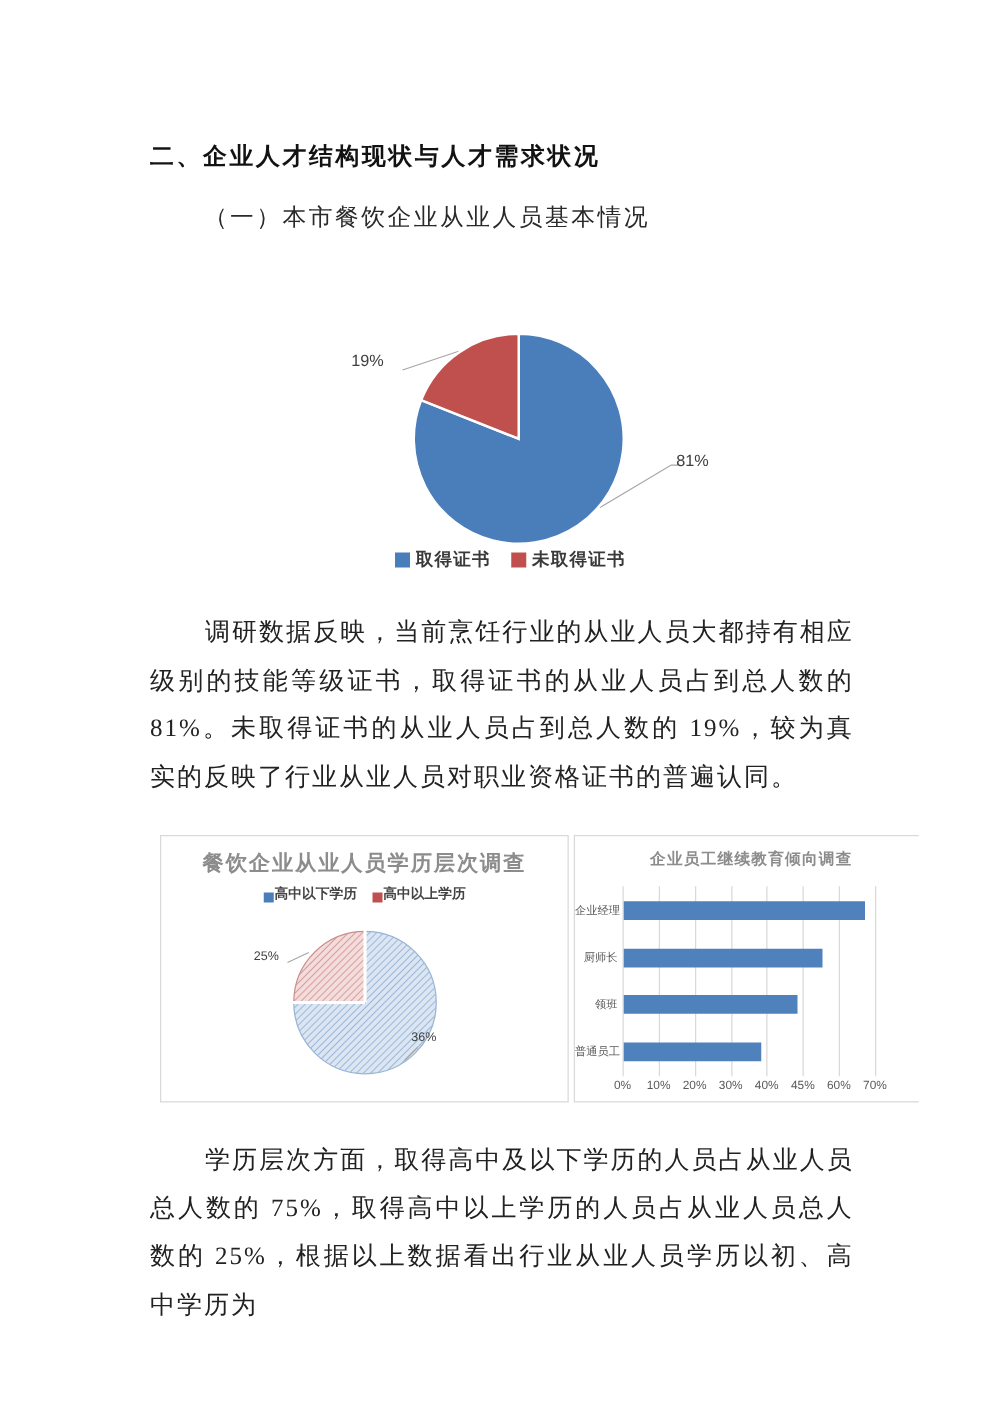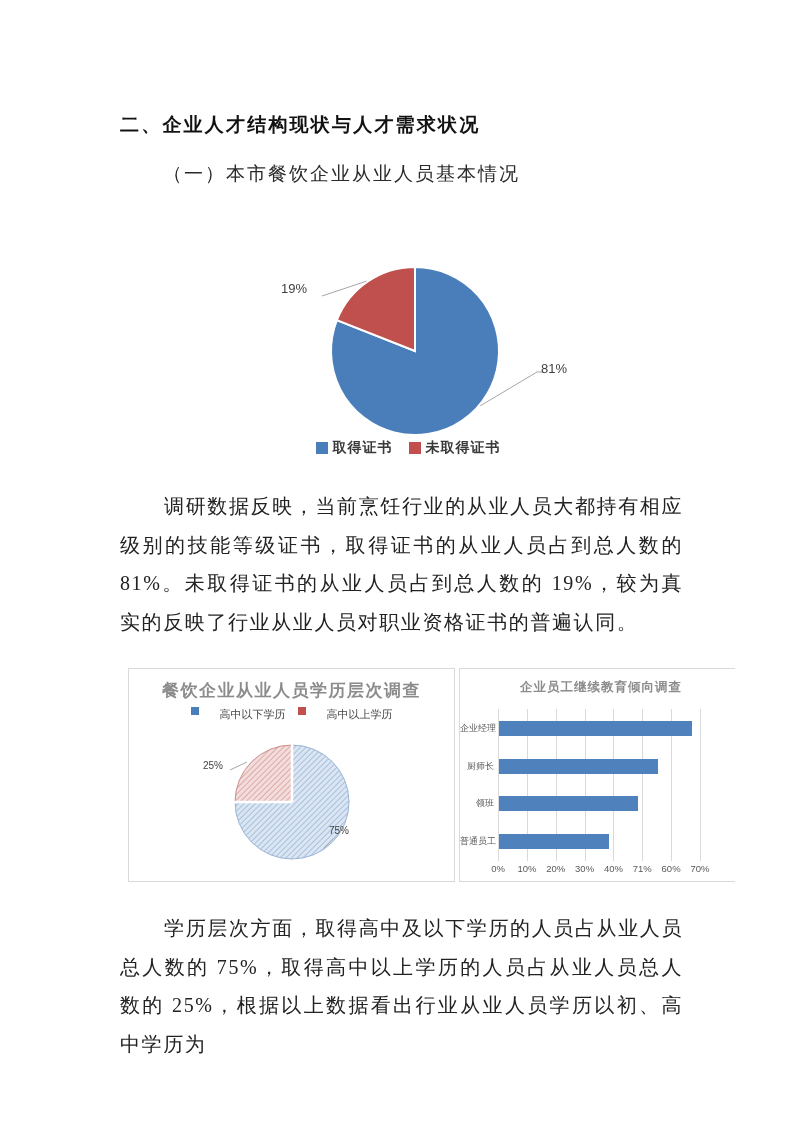--- a/index.html
+++ b/index.html
@@ -31,21 +31,21 @@
   .legend-item .sq{width:12px;height:12px;display:inline-block;}
 
   
   .chart-box{position:absolute;background:#ffffff;border:1px solid #d9d9d9;font-family:"Liberation Sans",sans-serif;}
   .box-left{left:128px;top:668px;width:325px;height:212px;}
   .box-right{left:459px;top:668px;width:250px;height:212px;padding-left:32px;}
   .box-title{position:absolute;left:0;width:100%;text-align:center;color:#8c8c8c;white-space:nowrap;}
   .box-left .box-title{top:10px;font-size:17px;letter-spacing:1.5px;font-weight:600;}
   .box-right .box-title{top:10px;font-size:12.5px;letter-spacing:1px;font-weight:600;}
   .legend-row2{position:absolute;left:0;top:38px;width:100%;display:flex;justify-content:center;gap:12px;align-items:center;}
-  .legend-item2{display:flex;align-items:flex-start;gap:21px;font-size:11px;font-weight:400;color:#444444;}
+  .legend-item2{display:flex;align-items:flex-end;gap:1px;font-size:11px;font-weight:700;color:#444444;}
   .legend-item2 .sq{width:8px;height:8px;display:inline-block;}
   .box-left svg{position:absolute;left:0;top:0;}
   .pie-label2{position:absolute;font-size:10px;color:#3f3f3f;white-space:nowrap;}
   .lbl-25{left:74px;top:91px;}
   .lbl-75{left:200px;top:156px;}
 
   
   .bar-plot{position:absolute;left:38px;top:40px;width:202px;height:152px;}
   .gridline{position:absolute;top:0;width:1px;height:100%;background:#d9d9d9;}
   .bar{position:absolute;left:1px;height:15px;}
@@ -109,21 +109,21 @@
       <g id="pie2-slices">
           <path d="M163,133 L163.0,76.0 A57,57 0 1 1 106.0,133.0 Z" fill="url(#hatch-blue)" stroke="#9ab4d6" stroke-width="1"></path>
           <path d="M163,133 L106.0,133.0 A57,57 0 0 1 163.0,76.0 Z" fill="url(#hatch-red)" stroke="#cc8d8b" stroke-width="1"></path>
         </g>
       <line x1="163" y1="133" x2="163" y2="75" stroke="#ffffff" stroke-width="2.5"></line>
       <line x1="163" y1="133" x2="105" y2="133" stroke="#ffffff" stroke-width="2.5"></line>
       <polyline points="101,101 118,93" fill="none" stroke="#a6a6a6" stroke-width="1"></polyline>
       <polyline points="195,179 205,169" fill="none" stroke="#a6a6a6" stroke-width="1"></polyline>
     </svg>
     <span class="pie-label2 lbl-25">25%</span>
-    <span class="pie-label2 lbl-75">75%</span>
+    <span class="pie-label2 lbl-75">36%</span>
   </div>
 
   <div class="chart-box box-right">
     <div class="box-title">企业员工继续教育倾向调查</div>
     <div class="bar-plot" id="bar-plot">
         <div class="gridline" style="left: 0px;"></div>
         <div class="gridline" style="left: 28.9px;"></div>
         <div class="gridline" style="left: 57.7px;"></div>
         <div class="gridline" style="left: 86.6px;"></div>
         <div class="gridline" style="left: 115.4px;"></div>
@@ -140,21 +140,21 @@
         <span class="bar-cat" style="top: 89.7px;">厨师长</span>
         <span class="bar-cat" style="top: 127.4px;">领班</span>
         <span class="bar-cat" style="top: 165.1px;">普通员工</span>
       </div>
     <div id="bar-ticks">
         <span class="bar-tick" style="left: 23px;">0%</span>
         <span class="bar-tick" style="left: 51.9px;">10%</span>
         <span class="bar-tick" style="left: 80.7px;">20%</span>
         <span class="bar-tick" style="left: 109.6px;">30%</span>
         <span class="bar-tick" style="left: 138.4px;">40%</span>
-        <span class="bar-tick" style="left: 167.3px;">71%</span>
+        <span class="bar-tick" style="left: 167.3px;">45%</span>
         <span class="bar-tick" style="left: 196.1px;">60%</span>
         <span class="bar-tick" style="left: 225px;">70%</span>
       </div>
   </div>
 
   <p class="para para2">学历层次方面，取得高中及以下学历的人员占从业人员总人数的 75%，取得高中以上学历的人员占从业人员总人数的 25%，根据以上数据看出行业从业人员学历以初、高中学历为</p>
 
 </div>
 
 </body></html>

